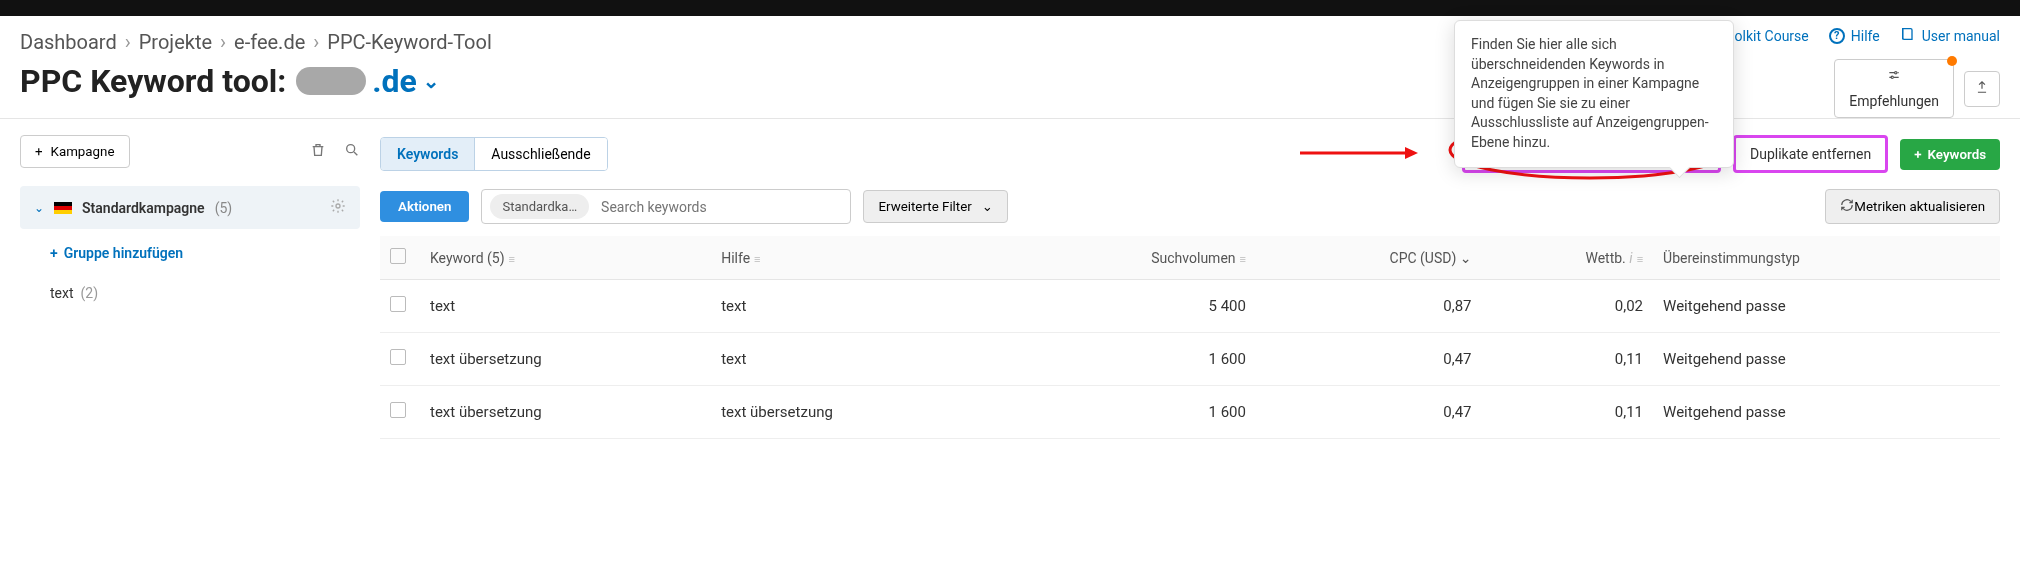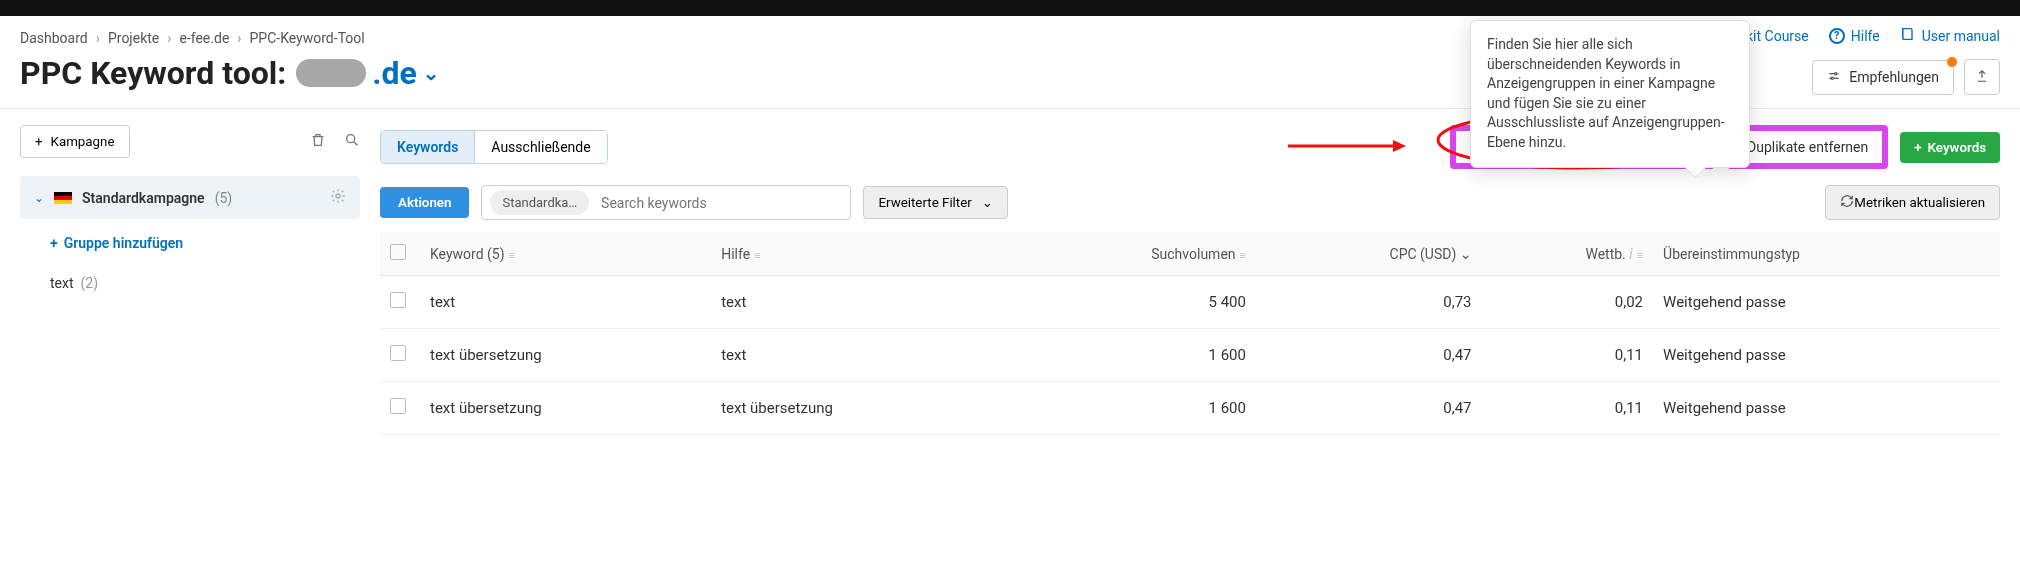--- a/index.html
+++ b/index.html
@@ -1,30 +1,30 @@
 <!DOCTYPE html>
 <html><head>
 <meta charset="utf-8">
 <style>
   *{box-sizing:border-box;margin:0;padding:0;font-family:-apple-system,BlinkMacSystemFont,"Segoe UI",Roboto,Arial,sans-serif;}
   body{background:#fff;color:#333;font-size:14px;}
   .topbar{height:16px;background:#111;}
   .header-row{display:flex;justify-content:space-between;align-items:flex-start;padding:10px 20px 0 20px;}
-  .breadcrumbs{display:flex;align-items:center;gap:8px;color:#666;font-size:14px;padding:4px 0 8px 0;}
+  .breadcrumbs{display:flex;align-items:center;gap:8px;color:#666;font-size:20px;padding:4px 0 8px 0;}
   .breadcrumbs span.sep{color:#999;}
   .breadcrumbs .crumb{color:#555;}
   .page-title{display:flex;align-items:center;gap:10px;font-size:32px;font-weight:700;color:#222;padding:0 0 16px 0;}
   .page-title .domain{color:#0071bc;font-weight:700;display:flex;align-items:center;gap:6px;}
   .page-title .mask{width:70px;height:28px;background:#a8a8a8;border-radius:14px;display:inline-block;}
   .page-title .caret{color:#0071bc;font-size:20px;}
   .top-links{display:flex;align-items:center;gap:20px;white-space:nowrap;}
   .top-links a{color:#0071bc;text-decoration:none;display:flex;align-items:center;gap:6px;}
   .top-links .help-icon{width:16px;height:16px;border:2px solid #0071bc;border-radius:50%;display:inline-flex;align-items:center;justify-content:center;font-size:11px;color:#0071bc;font-weight:700;}
   .top-links .book-icon svg{width:16px;height:16px;fill:none;stroke:#0071bc;stroke-width:2;}
-  .recs-btn{position:relative;border:1px solid #ccc;background:#fff;border-radius:4px;padding:8px 14px;display:flex;align-items:center;gap:8px;font-size:14px;color:#333;cursor:pointer;}
+  .recs-btn{position:relative;border:1px solid #ccc;background:#fff;border-radius:4px;padding:8px 14px;display:flex;align-items:center;gap:8px;font-size:14px;color:#333;cursor:pointer;flex-direction:column;}
   .recs-btn .dot{position:absolute;top:-4px;right:-4px;width:10px;height:10px;background:#ff7a00;border-radius:50%;}
   .share-btn{border:1px solid #ccc;background:#fff;border-radius:4px;width:36px;height:36px;display:flex;align-items:center;justify-content:center;cursor:pointer;}
   .divider{border-top:1px solid #e5e5e5;margin:0 0 16px 0;}
   .main{display:flex;gap:20px;padding:0 20px;}
   .sidebar{width:340px;flex:none;}
   .add-campaign{border:1px solid #ccc;background:#fff;border-radius:4px;padding:8px 14px;display:flex;align-items:center;gap:8px;cursor:pointer;}
   .sb-row{display:flex;align-items:center;gap:12px;margin-bottom:18px;}
   .sb-icons{display:flex;gap:18px;color:#777;margin-left:auto;}
   .sb-icons span{cursor:pointer;}
   .campaign-card{background:#eef3f7;border-radius:4px;padding:12px 14px;display:flex;align-items:center;gap:10px;margin-bottom:4px;position:relative;}
@@ -38,39 +38,39 @@
   .sb-list .add{color:#0071bc;font-weight:600;display:flex;align-items:center;gap:6px;cursor:pointer;}
   .sb-list .item .cnt{color:#999;}
   .content{flex:1;min-width:0;}
   .toolbar1{display:flex;align-items:center;gap:12px;margin-bottom:16px;}
   .seg{display:flex;border:1px solid #bcd2e6;border-radius:4px;overflow:hidden;}
   .seg button{padding:8px 16px;border:none;background:#fff;cursor:pointer;font-size:14px;}
   .seg button.active{background:#e3eef8;color:#0071bc;font-weight:600;}
   .seg button+button{border-left:1px solid #bcd2e6;}
   .spacer{flex:1;}
   .arrow{margin-right:30px;}
-  .btn-outline{border:6px solid #d946ef;background:#fff;border-radius:4px;padding:8px 14px;cursor:pointer;font-size:14px;color:#333;}
+  .btn-outline{border:3px solid #d946ef;background:#fff;border-radius:4px;padding:8px 14px;cursor:pointer;font-size:14px;color:#333;}
   .circle{position:relative;display:inline-block;}
   .circle svg{position:absolute;top:-20px;left:-20px;pointer-events:none;}
   .btn-green{background:#28a745;color:#fff;border:none;border-radius:4px;padding:8px 14px;display:flex;align-items:center;gap:6px;font-weight:600;cursor:pointer;}
   .toolbar2{display:flex;align-items:center;gap:12px;margin-bottom:12px;}
   .btn-blue{background:#2f8fe0;color:#fff;border:none;border-radius:4px;padding:8px 18px;font-weight:600;cursor:pointer;}
   .chip{background:#eee;border-radius:14px;padding:5px 12px;font-size:13px;color:#555;max-width:110px;overflow:hidden;text-overflow:ellipsis;white-space:nowrap;}
   .search-wrap{border:1px solid #ccc;border-radius:4px;display:flex;align-items:flex-end;gap:8px;padding:4px 8px;width:370px;}
   .search-wrap input{border:none;outline:none;flex:1;font-size:14px;padding:4px;}
   .filter-btn{border:1px solid #ccc;border-radius:4px;padding:8px 14px;display:flex;align-items:center;gap:10px;cursor:pointer;}
   .refresh-btn{border:1px solid #ccc;border-radius:4px;padding:8px 14px;display:flex;align-items:center;gap:0;cursor:pointer;}
   table{width:100%;border-collapse:collapse;}
   th{text-align:left;font-weight:400;color:#555;padding:12px 10px;border-bottom:1px solid #e5e5e5;background:#fafafa;font-size:14px;white-space:nowrap;}
   th.r{text-align:right;}
   td{padding:16px 10px;border-bottom:1px solid #eee;font-size:15px;}
   td.r{text-align:right;}
   .cb{width:16px;height:16px;border:1px solid #bbb;border-radius:2px;display:inline-block;cursor:pointer;}
   .sort-ic{color:#bbb;font-size:11px;margin-left:4px;}
-  .tooltip{position:absolute;top:20px;right:270px;width:280px;background:#fff;border:1px solid #ddd;border-radius:6px;box-shadow:0 4px 20px rgba(0,0,0,0.15);padding:14px 16px;font-size:14px;color:#444;line-height:1.4;z-index:10;}
+  .tooltip{position:absolute;top:20px;right:286px;width:280px;background:#fff;border:1px solid #ddd;border-radius:6px;box-shadow:0 4px 20px rgba(0,0,0,0.15);padding:14px 16px;font-size:14px;color:#444;line-height:1.4;z-index:10;}
   .tooltip:after{content:"";position:absolute;bottom:-8px;left:78%;width:14px;height:14px;background:#fff;border-right:1px solid #ddd;border-bottom:1px solid #ddd;transform:rotate(45deg);}
   .icon-svg{width:14px;height:14px;}
   .right-actions{display:flex;align-items:center;gap:10px;}
 </style>
 </head>
 <body>
 
 <div class="topbar"></div>
 
 <div class="tooltip">
@@ -227,21 +227,21 @@
           <th class="r"><span>Wettb.</span> <span style="color:#bbb;font-style:italic;">i</span><span class="sort-ic">≡</span></th>
           <th><span>Übereinstimmungstyp</span></th>
         </tr>
       </thead>
       <tbody id="tbody">
           <tr>
             <td><span class="cb"></span></td>
             <td>text</td>
             <td>text</td>
             <td class="r">5 400</td>
-            <td class="r">0,73</td>
+            <td class="r">0,87</td>
             <td class="r">0,02</td>
             <td>Weitgehend passe</td>
           </tr>
           <tr>
             <td><span class="cb"></span></td>
             <td>text übersetzung</td>
             <td>text</td>
             <td class="r">1 600</td>
             <td class="r">0,47</td>
             <td class="r">0,11</td>

